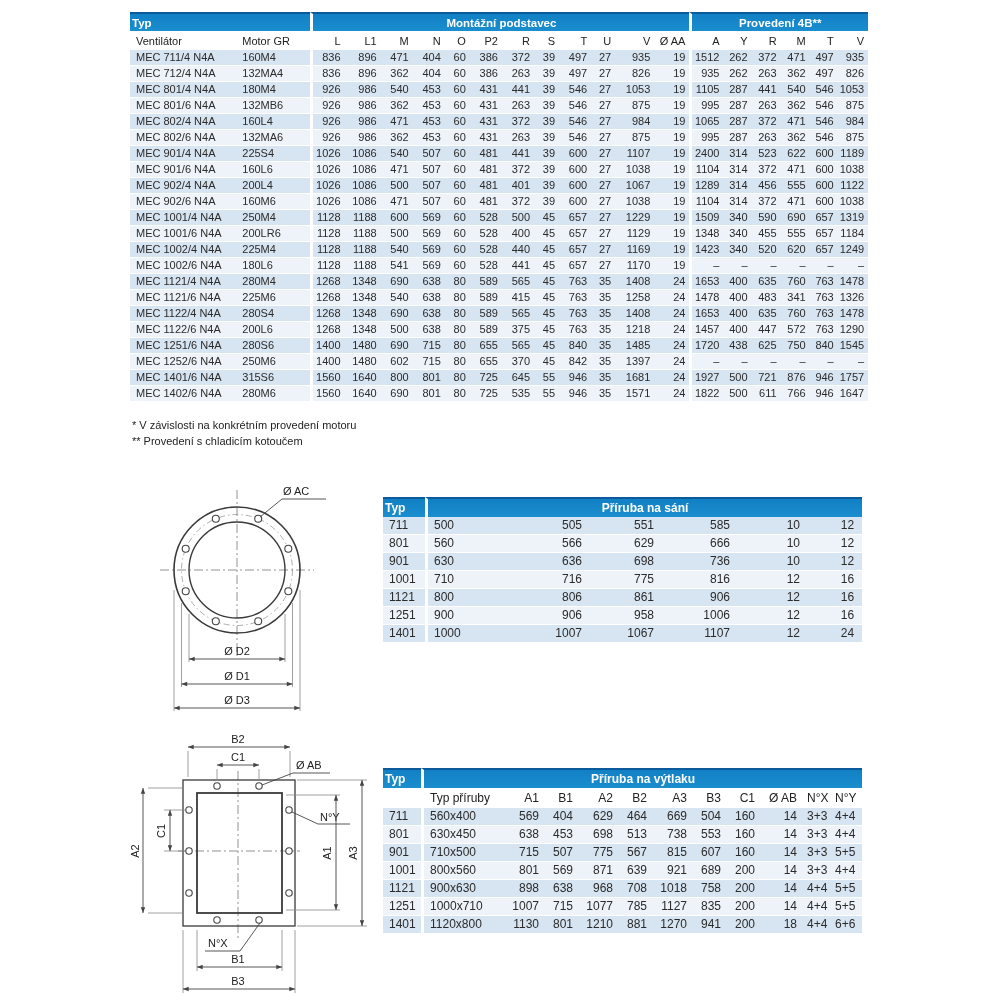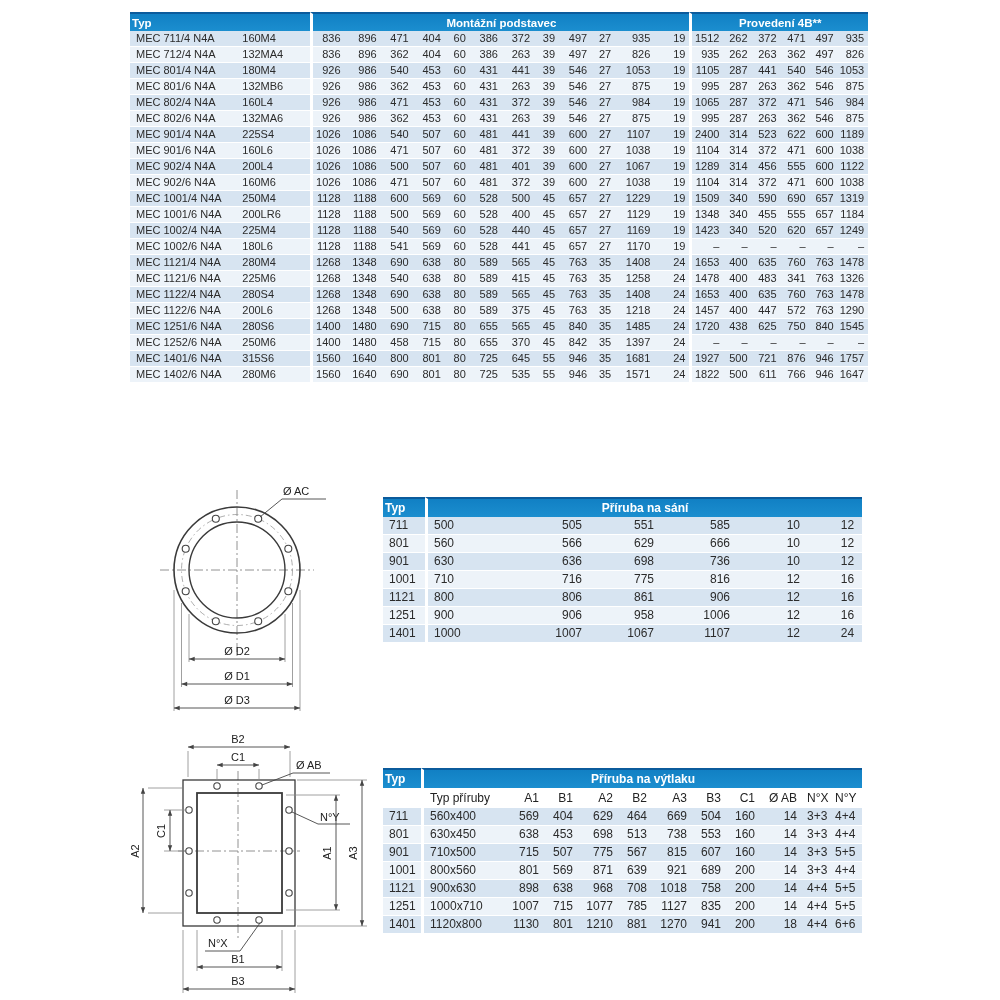--- a/index.html
+++ b/index.html
@@ -68,20 +68,42 @@
         <col style="width:29px">
       <col style="width:28px">
         <col style="width:30px">
     </colgroup>
     <thead>
       <tr>
         <th class="hbar tl" colspan="2">Typ</th>
         <th class="hbar sep" colspan="12">Montážní podstavec</th>
         <th class="hbar sep" colspan="6">Provedení 4B**</th>
       </tr>
+      <tr>
+          <th class="subh left">Ventilátor</th>
+          <th class="subh left">Motor GR</th>
+          <th class="subh sep">L</th>
+          <th class="subh">L1</th>
+          <th class="subh">M</th>
+          <th class="subh">N</th>
+          <th class="subh">O</th>
+          <th class="subh">P2</th>
+          <th class="subh">R</th>
+          <th class="subh">S</th>
+          <th class="subh">T</th>
+          <th class="subh">U</th>
+          <th class="subh">V</th>
+          <th class="subh">Ø AA</th>
+          <th class="subh sep">A</th>
+          <th class="subh">Y</th>
+          <th class="subh">R</th>
+          <th class="subh">M</th>
+          <th class="subh">T</th>
+          <th class="subh">V</th>
+        </tr>
     </thead>
     <tbody>
         <tr class="row-blue">
           <td class="left">MEC 711/4 N4A</td>
           <td class="left">160M4</td>
           <td class="sep ">836</td>
           <td class="">896</td>
           <td class="">471</td>
           <td class="">404</td>
           <td class="">60</td>
@@ -493,21 +515,21 @@
           <td class="">625</td>
           <td class="">750</td>
           <td class="">840</td>
           <td class="">1545</td>
         </tr>
         <tr class="row-light">
           <td class="left">MEC 1252/6 N4A</td>
           <td class="left">250M6</td>
           <td class="sep ">1400</td>
           <td class="">1480</td>
-          <td class="">458</td>
+          <td class="">602</td>
           <td class="">715</td>
           <td class="">80</td>
           <td class="">655</td>
           <td class="">370</td>
           <td class="">45</td>
           <td class="">842</td>
           <td class="">35</td>
           <td class="">1397</td>
           <td class="">24</td>
           <td class="sep ">–</td>
@@ -557,20 +579,24 @@
           <td class="sep ">1822</td>
           <td class="">500</td>
           <td class="">611</td>
           <td class="">766</td>
           <td class="">946</td>
           <td class="">1647</td>
         </tr>
       </tbody>
   </table>
 
+  <div id="footnotes">
+    <div>* V závislosti na konkrétním provedení motoru</div>
+    <div>** Provedení s chladicím kotoučem</div>
+  </div>
 
   <svg id="circle-diagram" class="diag" width="250" height="240" viewBox="0 0 250 240">
     <defs>
       <marker id="arr" viewBox="0 0 10 10" refX="9" refY="5" markerWidth="9" markerHeight="7" orient="auto-start-reverse">
         <path d="M0,1.5 L9,5 L0,8.5 z" fill="#444"></path>
       </marker>
     </defs>
 
     <line x1="107" y1="12" x2="107" y2="178" stroke="#777" stroke-width="0.8" stroke-dasharray="9 3 2 3"></line>
     <line x1="30" y1="92" x2="184" y2="92" stroke="#777" stroke-width="0.8" stroke-dasharray="9 3 2 3"></line>

